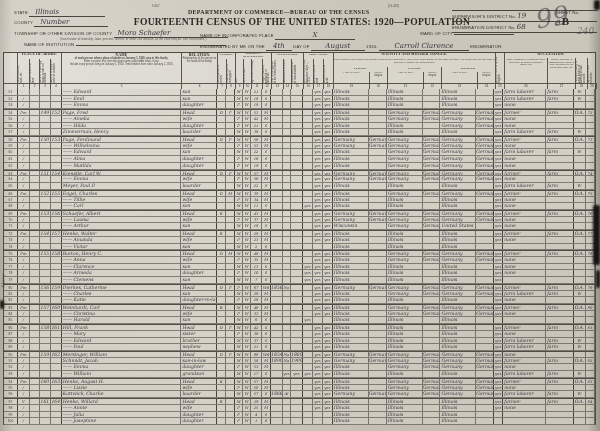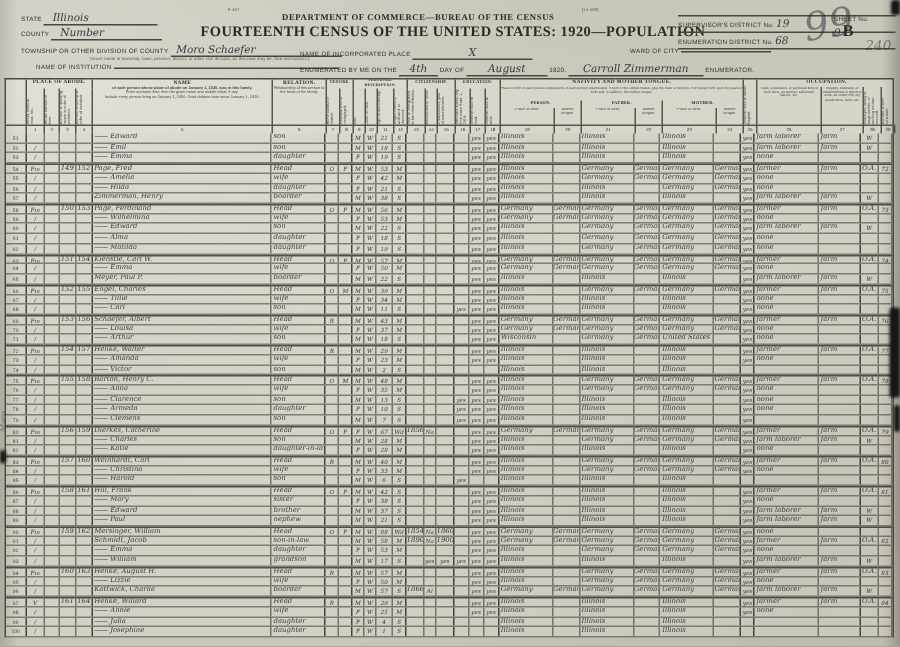--- a/index.html
+++ b/index.html
@@ -81,21 +81,21 @@
     <div class="abs" style="left:420px;top:31px;">
       <span class="lbl">WARD OF CITY</span>
       <span class="fill" style="width:60px;"></span>
     </div>
     <div class="abs" style="left:200px;top:42px;">
       <span class="lbl">ENUMERATED BY ME ON THE</span>
       <span class="fill hw hwv" style="width:26px;text-align:center;">4th</span>
       <span class="lbl">DAY OF</span>
       <span class="fill hw hwv" style="width:54px;text-align:center;">August</span>
       <span class="lbl">1920.</span>
-      <span class="fill hw hwv" style="width:90px;text-align:center;">Carroll Zimmerman</span>
+      <span class="fill hw hwv" style="width:90px;text-align:center;">Carroll Clarence</span>
       <span class="lbl">ENUMERATOR.</span>
     </div>
 
     <div class="abs" style="left:452px;top:10px;width:145px;">
       <div style="border-top:.8px solid #4a463e;border-bottom:.8px solid #4a463e;padding:1px 0;">
         <span class="lbl">SUPERVISOR'S DISTRICT No.</span>
         <span class="hw hwv">19</span>
       </div>
       <div style="border-bottom:.8px solid #4a463e;padding:1px 0;">
         <span class="lbl">ENUMERATION DISTRICT No.</span>

